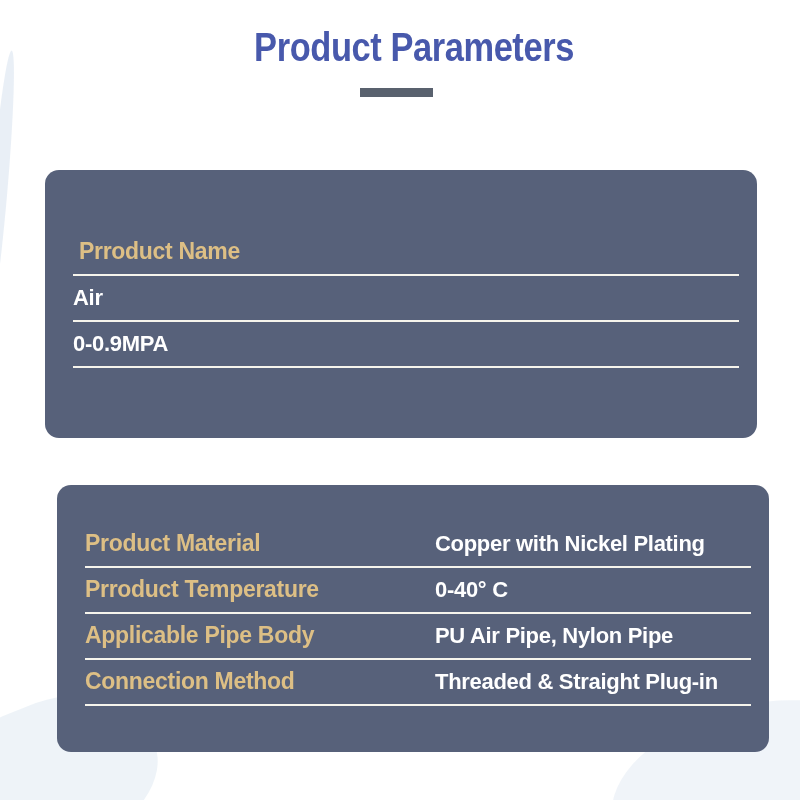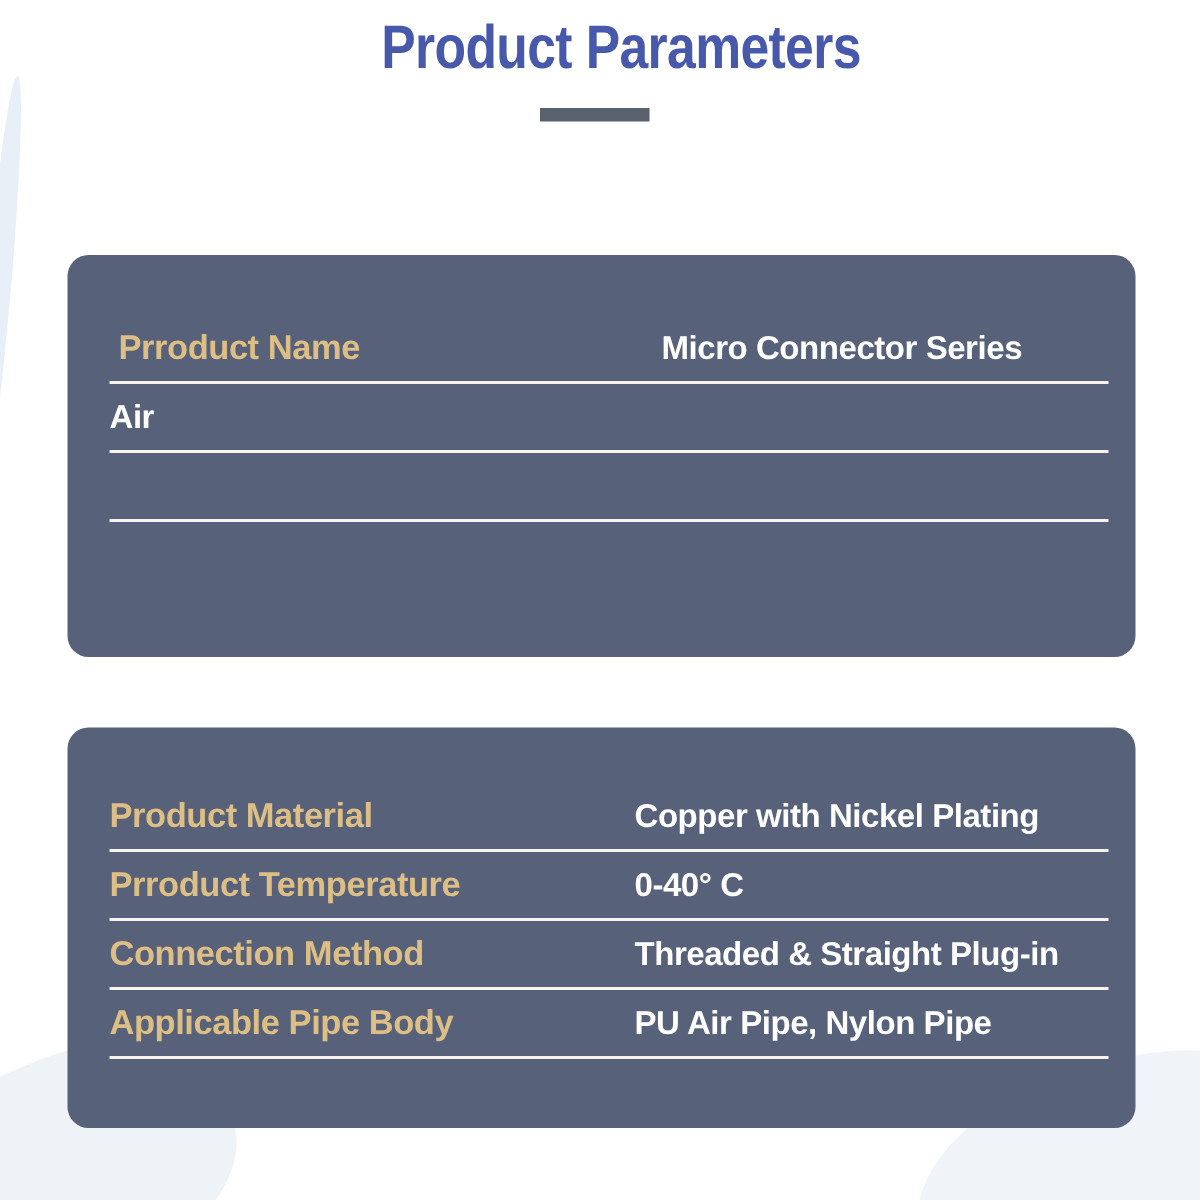--- a/index.html
+++ b/index.html
@@ -38,21 +38,21 @@
     right: -80px; bottom: -70px;
     width: 270px; height: 160px;
     background: rgba(226, 234, 243, 0.5);
     border-radius: 45%;
     transform: rotate(-18deg);
   }
 
   
   .header {
     position: absolute;
-    left: 0; top: 0;
+    left: 0; top: 16px;
     width: 800px;
     text-align: center;
   }
   .page-title {
     margin: 8px 0 0 0;
     position: relative;
     left: 14px;
     font-size: 41px;
     font-weight: bold;
     letter-spacing: -0.5px;
@@ -71,22 +71,22 @@
   
   .card {
     position: absolute;
     left: 45px;
     width: 712px;
     background: #57617a;
     border-radius: 14px;
     box-sizing: border-box;
     padding: 0 18px 0 28px;
   }
-  .card-1 { top: 170px; height: 268px; padding-top: 40px; }
-  .card-2 { top: 485px; height: 267px; padding-top: 37px; }
+  .card-1 { top: 170px; height: 268px; padding-top: 60px; }
+  .card-2 { top: 485px; height: 267px; padding-top: 37px; margin-left: 12px; }
 
   .spec-row {
     display: flex;
     align-items: flex-end;
     height: 46px;
     box-sizing: border-box;
     padding-bottom: 9px;
     border-bottom: 2px solid #f6f4ec;
   }
   .spec-label {
@@ -116,39 +116,39 @@
 <div class="accent accent-bottom-right"></div>
 
 <div class="header">
   <h1 class="page-title">Product Parameters</h1>
   <div class="title-bar"></div>
 </div>
 
 <div class="card card-1">
   <div class="spec-row row-1">
     <span class="spec-label">Prroduct Name</span>
-    <span class="spec-value">Micro Connector Series</span>
   </div>
   <div class="spec-row">
     <span class="spec-value">Air</span>
   </div>
   <div class="spec-row">
+    <span class="spec-value">0-0.9MPA</span>
   </div>
 </div>
 
 <div class="card card-2">
   <div class="spec-row row-1">
     <span class="spec-label">Product Material</span>
     <span class="spec-value">Copper with Nickel Plating</span>
   </div>
   <div class="spec-row">
     <span class="spec-label">Prroduct Temperature</span>
     <span class="spec-value">0-40° C</span>
   </div>
   <div class="spec-row">
+    <span class="spec-label">Applicable Pipe Body</span>
+    <span class="spec-value">PU Air Pipe, Nylon Pipe</span>
+  </div>
+  <div class="spec-row">
     <span class="spec-label">Connection Method</span>
     <span class="spec-value">Threaded &amp; Straight Plug-in</span>
-  </div>
-  <div class="spec-row">
-    <span class="spec-label">Applicable Pipe Body</span>
-    <span class="spec-value">PU Air Pipe, Nylon Pipe</span>
   </div>
 </div>
 
 </body></html>

